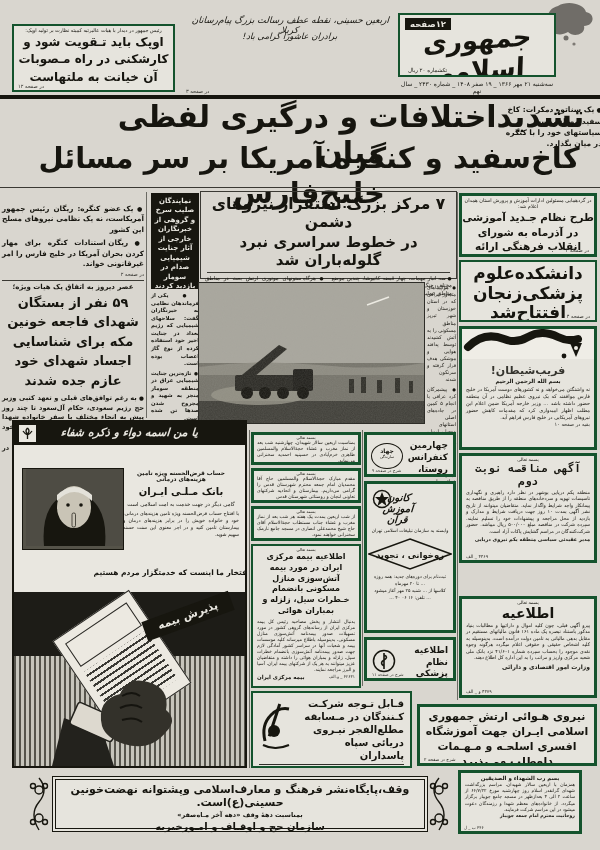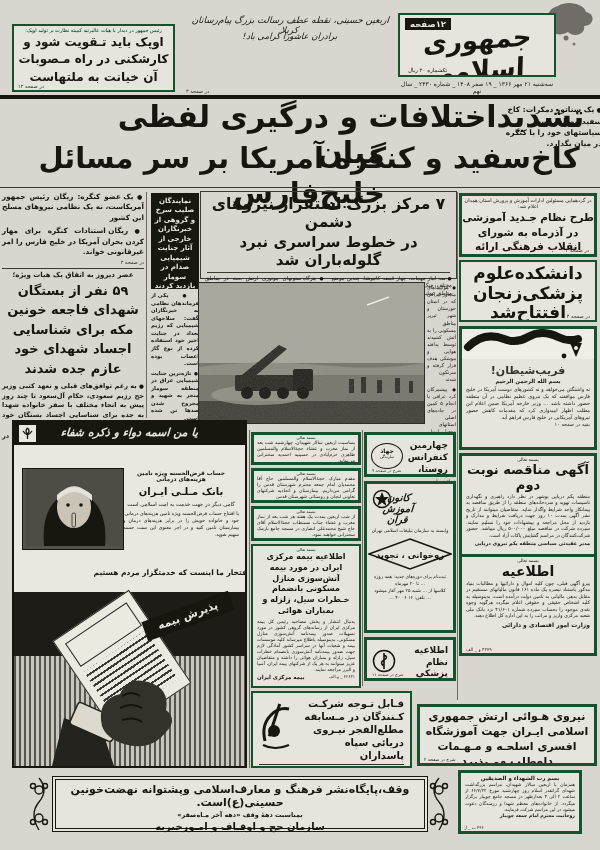--- a/index.html
+++ b/index.html
@@ -49,21 +49,21 @@
     <div class="abs ref" style="left:4px;bottom:1px;">در صفحه ۱۲</div>
   </div>
 
   <div class="abs rule" style="left:0;top:95px;width:600px;height:3.5px;"></div>
 
   <div class="abs bullet b" style="left:2px;top:104px;width:102px;font-size:7.5px;line-height:1.5;">یک سناتور دمکرات: کاخ سفید موظف است سیاستهای خود را با کنگره در میان بگذارد.</div>
   <div class="abs c headline-xl" style="left:105px;top:99px;width:492px;font-size:30px;">تشدیداختلافات و درگیری لفظی میان</div>
   <div class="abs c headline-xl" style="left:20px;top:141px;width:578px;font-size:29px;">کاخ‌سفید و کنگره آمریکا بر سر مسائل خلیج‌فارس</div>
   <div class="abs" style="left:0;top:187px;width:600px;height:1px;background:#3a3933;"></div>
 
-  <div class="abs" style="left:2px;top:192px;width:142px;">
+  <div class="abs" style="left:2px;top:204px;width:142px;">
     <div class="bullet b j" style="font-size:7.2px;line-height:1.45;">یک عضو کنگره: ریگان رئیس جمهور آمریکاست، نه یک نظامی نیروهای مسلح این کشور</div>
     <div class="bullet b j" style="font-size:7.2px;line-height:1.45;margin-top:3px;">ریگان استنادات کنگره برای مهار کردن بحران آمریکا در خلیج فارس را امر غیرقانونی خواند.</div>
     <div class="ref" style="margin-top:1px;">در صفحه ۲</div>
     <div style="height:1px;background:#3a3933;margin:3px 0 2px;"></div>
     <div class="c b" style="font-size:7px;">عصر دیروز به اتفاق یک هیات ویژه؛</div>
     <div class="c b" style="font-size:13px;line-height:1.5;margin-top:2px;">۵۹ نفر از بستگان شهدای فاجعه خونین مکه برای شناسایی اجساد شهدای خود عازم جده شدند</div>
     <div class="bullet b j" style="font-size:6.6px;line-height:1.45;margin-top:4px;">به رغم توافق‌های قبلی و تعهد کتبی وزیر حج رژیم سعودی، حکام آل‌سعود تا چند روز پیش به انحاء مختلف با سفر خانواده شهدا به جده برای شناسایی اجساد بستگان خود مخالفت می‌کردند</div>
     <div class="bullet b j" style="font-size:6.6px;line-height:1.45;margin-top:2px;">دو مجروح حادثه خونین مکه هنوز در بیمارستانهای حجاز بستری هستند</div>
     <div class="ref">در صفحه ۱۲</div>
   </div>
@@ -147,27 +147,27 @@
       <circle cx="106" cy="27" r="2.4" fill="#17160f"></circle>
     </svg>
     <div class="c b" style="font-size:11px;letter-spacing:1px;color:#35342e;margin-top:1px;">فریب‌شیطان!</div>
     <div class="c b" style="font-size:5.5px;margin-top:1px;">بسم الله الرحمن الرحیم</div>
     <div class="j" style="font-size:5px;line-height:1.4;padding:2px 4px 0;">نه واشنگتن می‌خواهد و نه کشورهای دوست آمریکا در خلیج فارس موافقند که یک نیروی عظیم نظامی در آن منطقه حضور داشته باشد … وزیر خارجه آمریکا ضمن اعلام این مطلب اظهار امیدواری کرد که مقدمات کاهش حضور نیروهای آمریکایی در خلیج فارس فراهم آید.</div>
     <div class="ref" style="padding:0 4px;">بقیه در صفحه ۱۰</div>
   </div>
 
   <div class="abs box" style="left:459px;top:453px;width:138px;height:110px;">
     <div class="c" style="font-size:4.5px;margin-top:1px;">بسمه تعالی</div>
-    <div class="c b" style="font-size:13px;">آگهی مناقصه نوبت دوم</div>
+    <div class="c b" style="font-size:11px;font-family:Liberation Mono, monospace;">آگهی مناقصه نوبت دوم</div>
     <div class="j" style="font-size:4.8px;line-height:1.35;padding:2px 4px 0;">منطقه یکم دریایی بوشهر در نظر دارد راهبری و نگهداری تاسیسات تهویه و سردخانه‌های منطقه را از طریق مناقصه به پیمانکار واجد شرایط واگذار نماید. متقاضیان میتوانند از تاریخ نشر آگهی بمدت ۱۰ روز جهت دریافت شرایط و مدارک و بازدید از محل مراجعه و پیشنهادات خود را تسلیم نمایند. سپرده شرکت در مناقصه مبلغ ۵۰۰/۰۰۰ ریال میباشد. حضور شرکت‌کنندگان در مراسم گشایش پاکات آزاد است.</div>
     <div class="b" style="font-size:5px;padding:1px 4px 0;">مدیر عقیدتی سیاسی منطقه یکم نیروی دریایی</div>
     <div class="ref" style="position:absolute;left:4px;bottom:1px;font-size:4.5px;">۴۳۶۹ _ الف</div>
   </div>
 
-  <div class="abs box" style="left:459px;top:554px;width:138px;height:102px;">
+  <div class="abs box" style="left:459px;top:596px;width:138px;height:102px;">
     <div class="c" style="font-size:4.5px;margin-top:1px;">بسمه تعالی</div>
     <div class="c b" style="font-size:14px;">اطلاعیه</div>
     <div class="j" style="font-size:4.8px;line-height:1.35;padding:2px 4px 0;">پیرو آگهی قبلی، چون کلیه اموال و دارائیها و مطالبات بنیاد مذکور باستناد تبصره یک ماده ۱۶۱ قانون مالیاتهای مستقیم در مقابل بدهی مالیاتی به تامین دولت درآمده است، بدینوسیله به کلیه اشخاص حقیقی و حقوقی اعلام میگردد هرگونه وجوه نقدی موجود را بحساب سپرده شماره ۴۱/۶۰۱ نزد بانک ملی شعبه مرکزی واریز و مراتب را به این اداره کل اطلاع دهند.</div>
     <div class="b" style="font-size:6px;padding:1px 4px 0;">وزارت امور اقتصادی و دارائی</div>
     <div class="ref" style="position:absolute;left:4px;bottom:1px;font-size:4.5px;">۴۳۷۹ و _ الف</div>
   </div>
 
 
   <div class="abs box" style="left:417px;top:704px;width:180px;height:62px;">
     <div class="c b" style="font-size:11px;line-height:1.35;padding:3px 4px 0;">نیروی هـوائی ارتش جمهوری اسلامی ایـران جهت آموزشگاه افسری اسلحـه و مـهـمات داوطلب می‌پذیرد</div>

